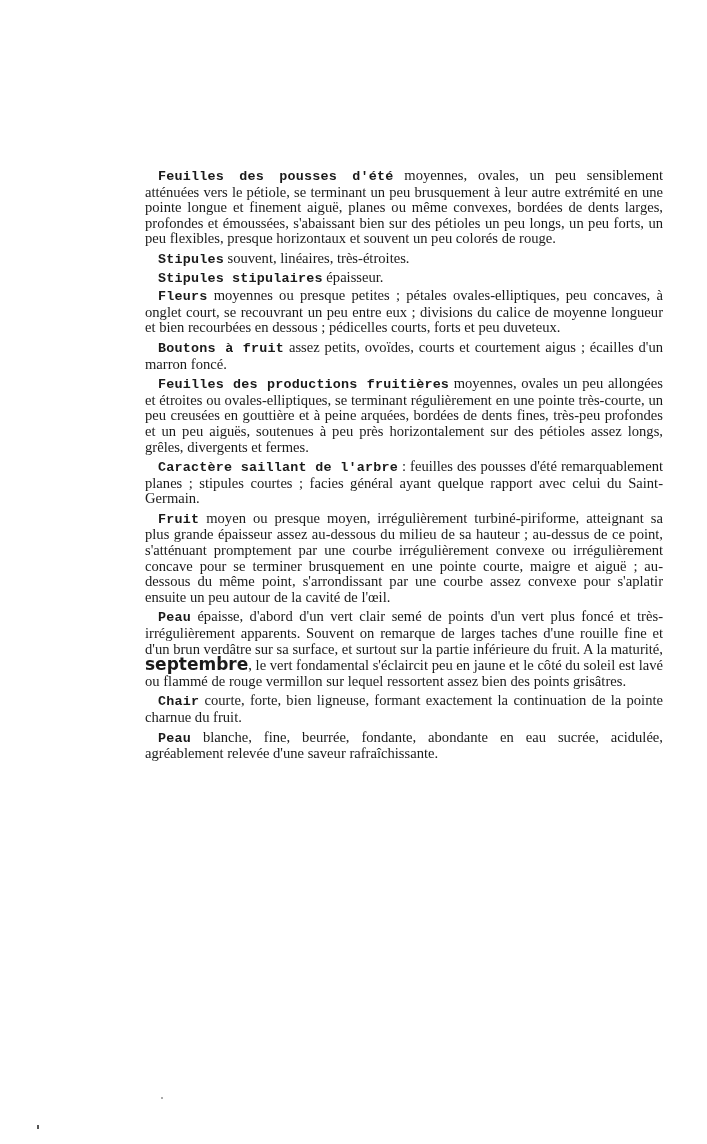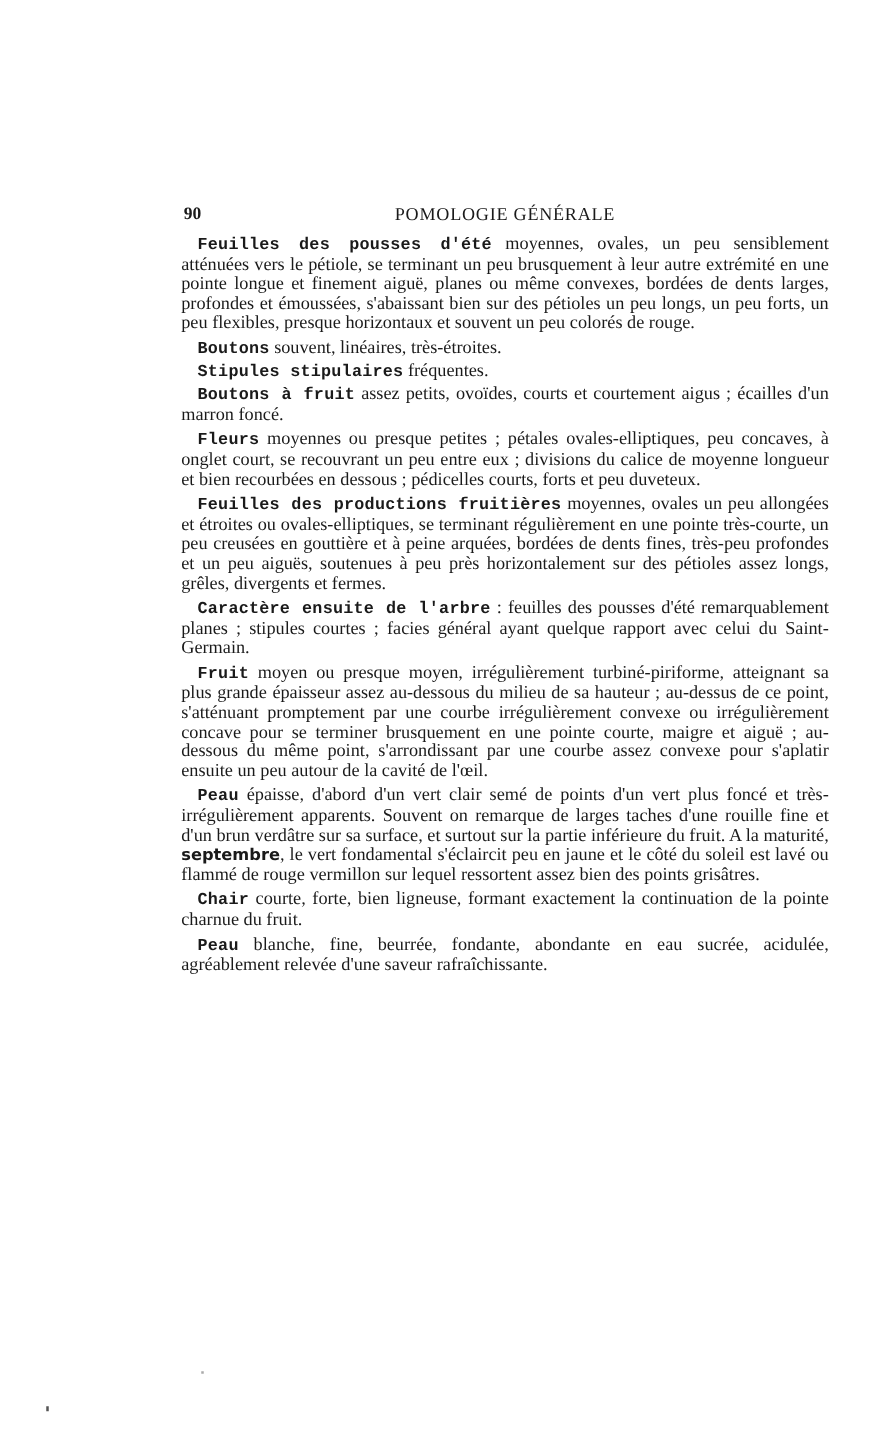--- a/index.html
+++ b/index.html
@@ -60,50 +60,46 @@
     .para.tight { margin-bottom: 2px; }
     .lead {
       font-family: Liberation Mono, monospace;
       font-weight: bold;
       font-size: 13.4px;
       letter-spacing: 0.2px;
     }
     .inline-bold {
       font-family: "DejaVu Sans", sans-serif;
       font-weight: bold;
-      font-size: 13px;
+      font-size: 17px;
     }
     .speck {
       position: absolute;
       background: #555;
     }
   </style>
 </head>
 <body>
 
 <div class="page">
-  <div class="running-head">
-    <span class="page-number">90</span>
-    <span class="running-title">POMOLOGIE GÉNÉRALE</span>
-  </div>
 
   <div class="body">
     <p class="para"><span class="lead">Feuilles des pousses d'été</span><span> moyennes, ovales, un peu sensiblement atténuées vers le pétiole, se terminant un peu brusquement à leur autre extrémité en une pointe longue et finement aiguë, planes ou même convexes, bordées de dents larges, profondes et émoussées, s'abaissant bien sur des pétioles un peu longs, un peu forts, un peu flexibles, presque horizontaux et souvent un peu colorés de rouge.</span></p>
 
-    <p class="para tight"><span class="lead">Boutons</span><span> souvent, linéaires, très-étroites.</span></p>
+    <p class="para tight"><span class="lead">Stipules</span><span> souvent, linéaires, très-étroites.</span></p>
 
-    <p class="para tight"><span class="lead">Stipules stipulaires</span><span> fréquentes.</span></p>
+    <p class="para tight"><span class="lead">Stipules stipulaires</span><span> épaisseur.</span></p>
+
+    <p class="para"><span class="lead">Fleurs</span><span> moyennes ou presque petites ; pétales ovales-elliptiques, peu concaves, à onglet court, se recouvrant un peu entre eux ; divisions du calice de moyenne longueur et bien recourbées en dessous ; pédicelles courts, forts et peu duveteux.</span></p>
 
     <p class="para"><span class="lead">Boutons à fruit</span><span> assez petits, ovoïdes, courts et courtement aigus ; écailles d'un marron foncé.</span></p>
 
-    <p class="para"><span class="lead">Fleurs</span><span> moyennes ou presque petites ; pétales ovales-elliptiques, peu concaves, à onglet court, se recouvrant un peu entre eux ; divisions du calice de moyenne longueur et bien recourbées en dessous ; pédicelles courts, forts et peu duveteux.</span></p>
-
     <p class="para"><span class="lead">Feuilles des productions fruitières</span><span> moyennes, ovales un peu allongées et étroites ou ovales-elliptiques, se terminant régulièrement en une pointe très-courte, un peu creusées en gouttière et à peine arquées, bordées de dents fines, très-peu profondes et un peu aiguës, soutenues à peu près horizontalement sur des pétioles assez longs, grêles, divergents et fermes.</span></p>
 
-    <p class="para"><span class="lead">Caractère ensuite de l'arbre</span><span> : feuilles des pousses d'été remarquablement planes ; stipules courtes ; facies général ayant quelque rapport avec celui du Saint-Germain.</span></p>
+    <p class="para"><span class="lead">Caractère saillant de l'arbre</span><span> : feuilles des pousses d'été remarquablement planes ; stipules courtes ; facies général ayant quelque rapport avec celui du Saint-Germain.</span></p>
 
     <p class="para"><span class="lead">Fruit</span><span> moyen ou presque moyen, irrégulièrement turbiné-piriforme, atteignant sa plus grande épaisseur assez au-dessous du milieu de sa hauteur ; au-dessus de ce point, s'atténuant promptement par une courbe irrégulièrement convexe ou irrégulièrement concave pour se terminer brusquement en une pointe courte, maigre et aiguë ; au-dessous du même point, s'arrondissant par une courbe assez convexe pour s'aplatir ensuite un peu autour de la cavité de l'œil.</span></p>
 
     <p class="para"><span class="lead">Peau</span><span> épaisse, d'abord d'un vert clair semé de points d'un vert plus foncé et très-irrégulièrement apparents. Souvent on remarque de larges taches d'une rouille fine et d'un brun verdâtre sur sa surface, et surtout sur la partie inférieure du fruit. A la maturité, </span><span class="inline-bold">septembre</span><span>, le vert fondamental s'éclaircit peu en jaune et le côté du soleil est lavé ou flammé de rouge vermillon sur lequel ressortent assez bien des points grisâtres.</span></p>
 
 
     <p class="para"><span class="lead">Chair</span><span> courte, forte, bien ligneuse, formant exactement la continuation de la pointe charnue du fruit.</span></p>
 
     <p class="para"><span class="lead">Peau</span><span> blanche, fine, beurrée, fondante, abondante en eau sucrée, acidulée, agréablement relevée d'une saveur rafraîchissante.</span></p>
   </div>

